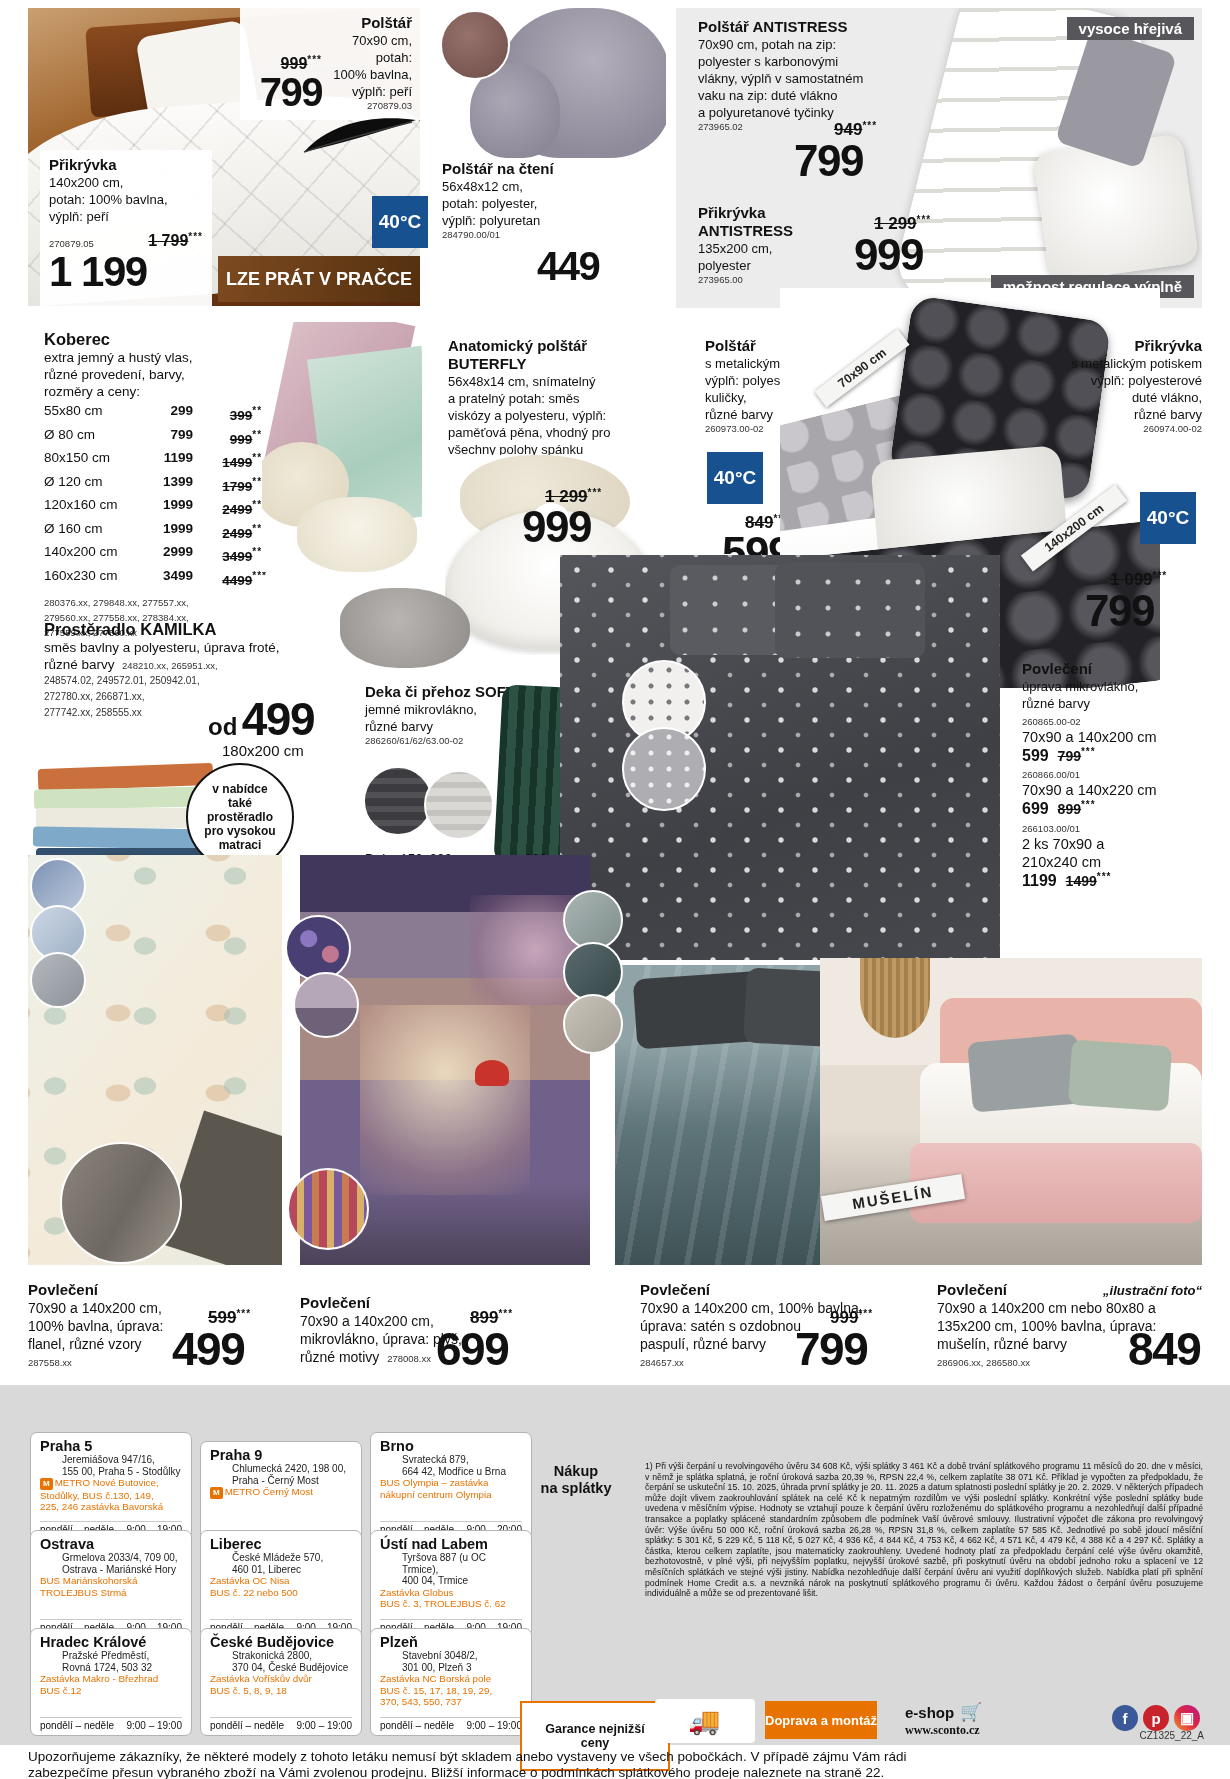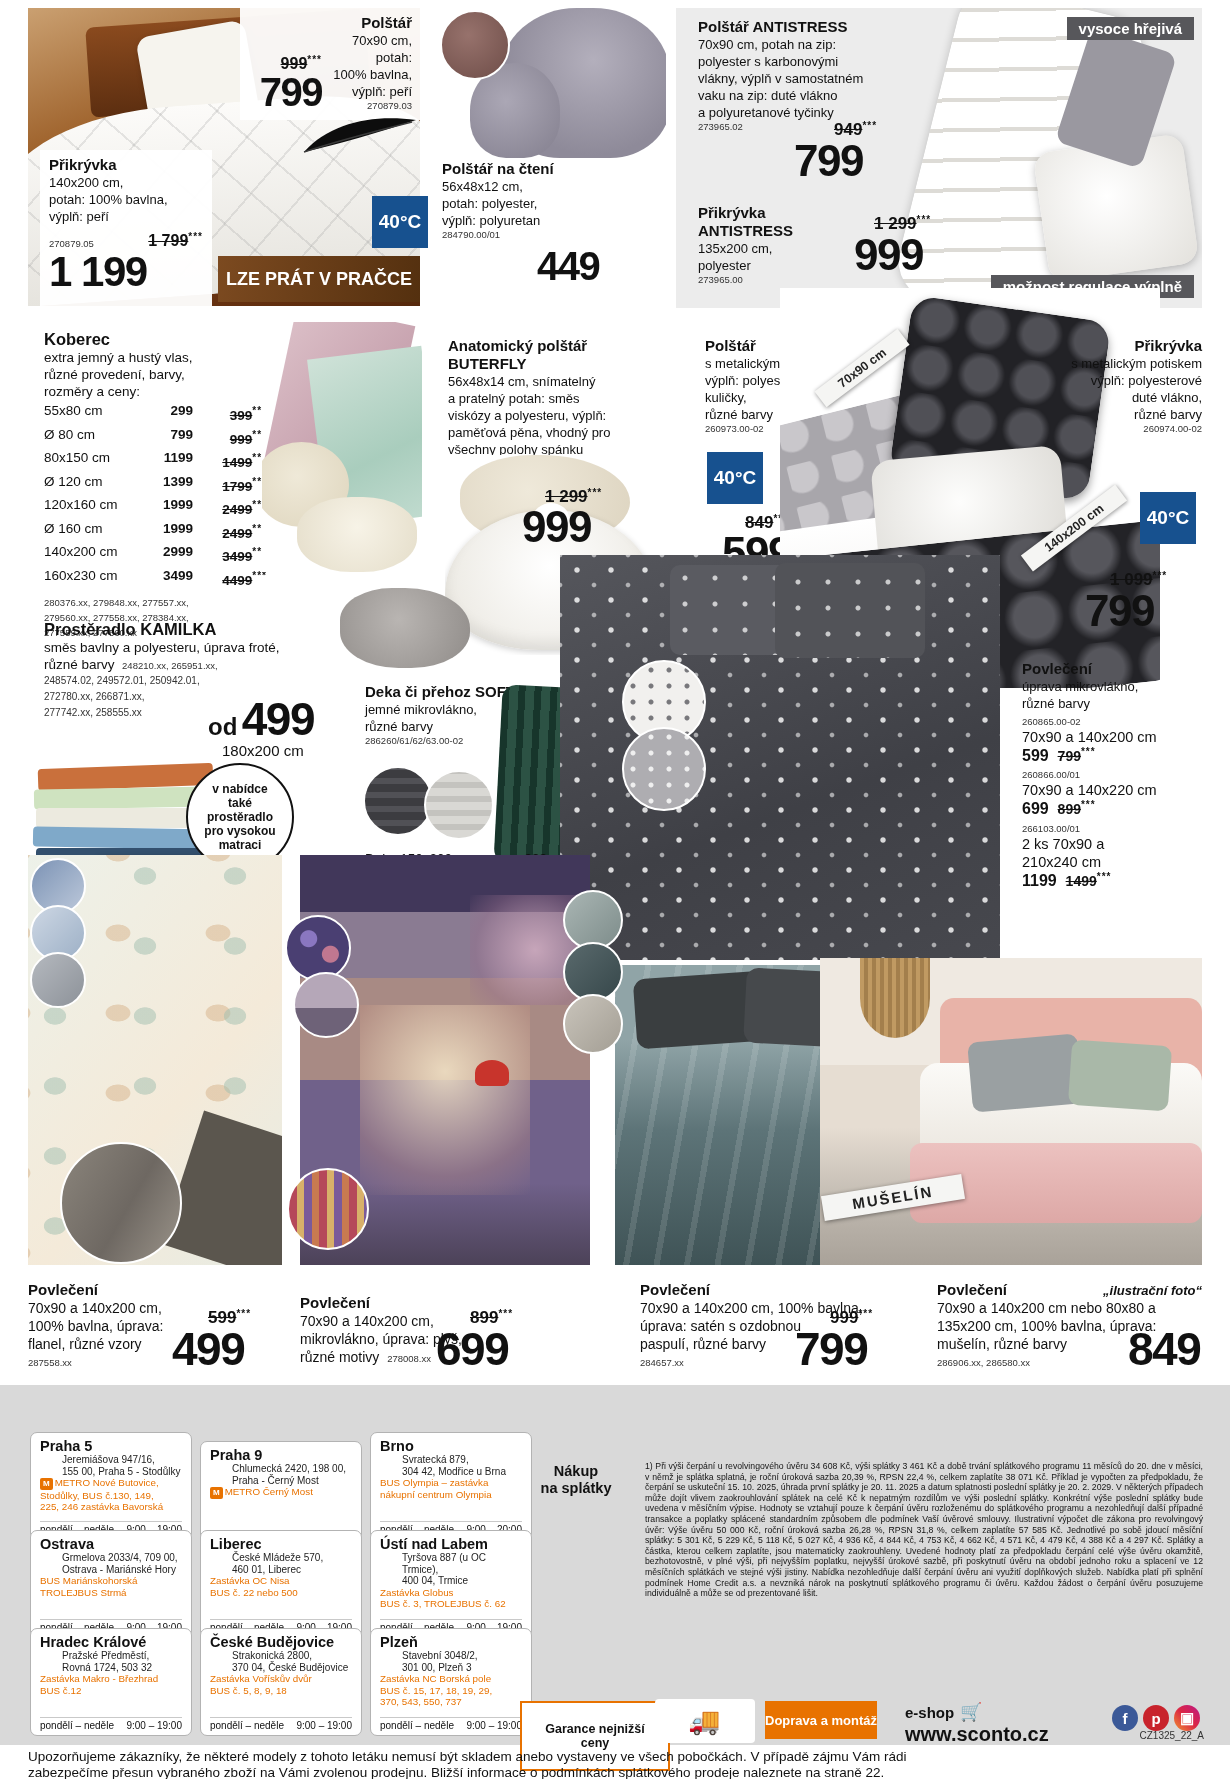--- a/index.html
+++ b/index.html
@@ -428,21 +428,21 @@
       <div class="caddr">Praha - Černý Most</div>
       <div class="ctr"><span class="metro">M</span><span>METRO Černý Most</span></div>
       <div class="chrs">
           <span>pondělí – neděle</span>
           <span>9:00 – 20:00</span>
         </div>
     </div>
     <div class="card" style="left:370px;top:47px;">
       <div class="cname">Brno</div>
       <div class="caddr">Svratecká 879,</div>
-      <div class="caddr">304 42, Modřice u Brna</div>
+      <div class="caddr">664 42, Modřice u Brna</div>
       <div class="ctr">BUS Olympia – zastávka</div>
       <div class="ctr">nákupní centrum Olympia</div>
       <div class="chrs">
           <span>pondělí – neděle</span>
           <span>9:00 – 20:00</span>
         </div>
     </div>
     <div class="card" style="left:30px;top:145px;">
       <div class="cname">Ostrava</div>
       <div class="caddr">Grmelova 2033/4, 709 00,</div>
@@ -518,21 +518,21 @@
     <div class="legal ab" style="left:645px;top:76px;width:558px;">1) Při výši čerpání u revolvingového úvěru 34 608 Kč, výši splátky 3 461 Kč a době trvání splátkového programu 11 měsíců do 20. dne v měsíci, v němž je splátka splatná, je roční úroková sazba 20,39 %, RPSN 22,4 %, celkem zaplatíte 38 071 Kč. Příklad je vypočten za předpokladu, že čerpání se uskuteční 15. 10. 2025, úhrada první splátky je 20. 11. 2025 a datum splatnosti poslední splátky je 20. 2. 2029. V některých případech může dojít vlivem zaokrouhlování splátek na celé Kč k nepatrným rozdílům ve výši poslední splátky. Konkrétní výše poslední splátky bude uvedena v měsíčním výpise. Hodnoty se vztahují pouze k čerpání úvěru rozloženému do splátkového programu a nezohledňují další případné transakce a poplatky splácené standardním způsobem dle podmínek Vaší úvěrové smlouvy. Ilustrativní výpočet dle zákona pro revolvingový úvěr: Výše úvěru 50 000 Kč, roční úroková sazba 26,28 %, RPSN 31,8 %, celkem zaplatíte 57 585 Kč. Jednotlivé po sobě jdoucí měsíční splátky: 5 301 Kč, 5 229 Kč, 5 118 Kč, 5 027 Kč, 4 936 Kč, 4 844 Kč, 4 753 Kč, 4 662 Kč, 4 571 Kč, 4 479 Kč, 4 388 Kč a 4 297 Kč. Splátky a částka, kterou celkem zaplatíte, jsou matematicky zaokrouhleny. Uvedené hodnoty platí za předpokladu čerpání celé výše úvěru okamžitě, bezhotovostně, v plné výši, při nejvyšším poplatku, nejvyšší úrokové sazbě, při poskytnutí úvěru na období jednoho roku a splacení ve 12 měsíčních splátkách ve stejné výši jistiny. Nabídka nezohledňuje další čerpání úvěru ani využití doplňkových služeb. Nabídka platí při splnění podmínek Home Credit a.s. a nevzniká nárok na poskytnutí splátkového programu či úvěru. Každou žádost o čerpání úvěru posuzujeme individuálně a může se od prezentované lišit.</div>
 
     <div class="ab" style="left:520px;top:316px;width:118px;height:38px;background:#fff;border:2px solid #e87200;display:flex;align-items:center;justify-content:center;text-align:center;font-weight:bold;font-size:12.5px;line-height:14px;padding:14px;">Garance nejnižší ceny</div>
     <div class="ab" style="left:655px;top:314px;width:100px;height:44px;background:#fff;border-radius:4px;display:flex;align-items:center;justify-content:center;font-size:26px;">🚚</div>
     <div class="ab" style="left:765px;top:316px;width:112px;height:38px;background:#e87200;color:#fff;display:flex;align-items:center;justify-content:center;text-align:center;font-weight:bold;font-size:13px;line-height:15px;">Doprava a montáž</div>
     <div class="ab" style="left:905px;top:316px;width:200px;">
       <div style="display:flex;align-items:center;gap:6px;">
         <span style="font-size:15px;font-weight:bold;">e-shop</span>
         <span style="color:#e87200;font-size:18px;">🛒</span>
       </div>
-      <div style="font-size:20px;font-weight:bold;">www.sconto.cz</div>
+      <div style="font-size:12px;font-weight:bold;font-family:Liberation Serif, serif;">www.sconto.cz</div>
     </div>
     <div class="ab" style="left:1112px;top:320px;display:flex;gap:5px;">
       <div class="soc" style="background:#3b5998;">f</div>
       <div class="soc" style="background:#c8232c;">p</div>
       <div class="soc" style="background:linear-gradient(45deg,#f09433,#dc2743 50%,#bc1888);">▣</div>
     </div>
     <div class="ab" style="right:26px;bottom:4px;font-size:10px;color:#333;">CZ1325_22_A</div>
   </div>
 
   <div class="ab" style="left:28px;top:1749px;width:1174px;font-size:13.5px;line-height:15.5px;">

